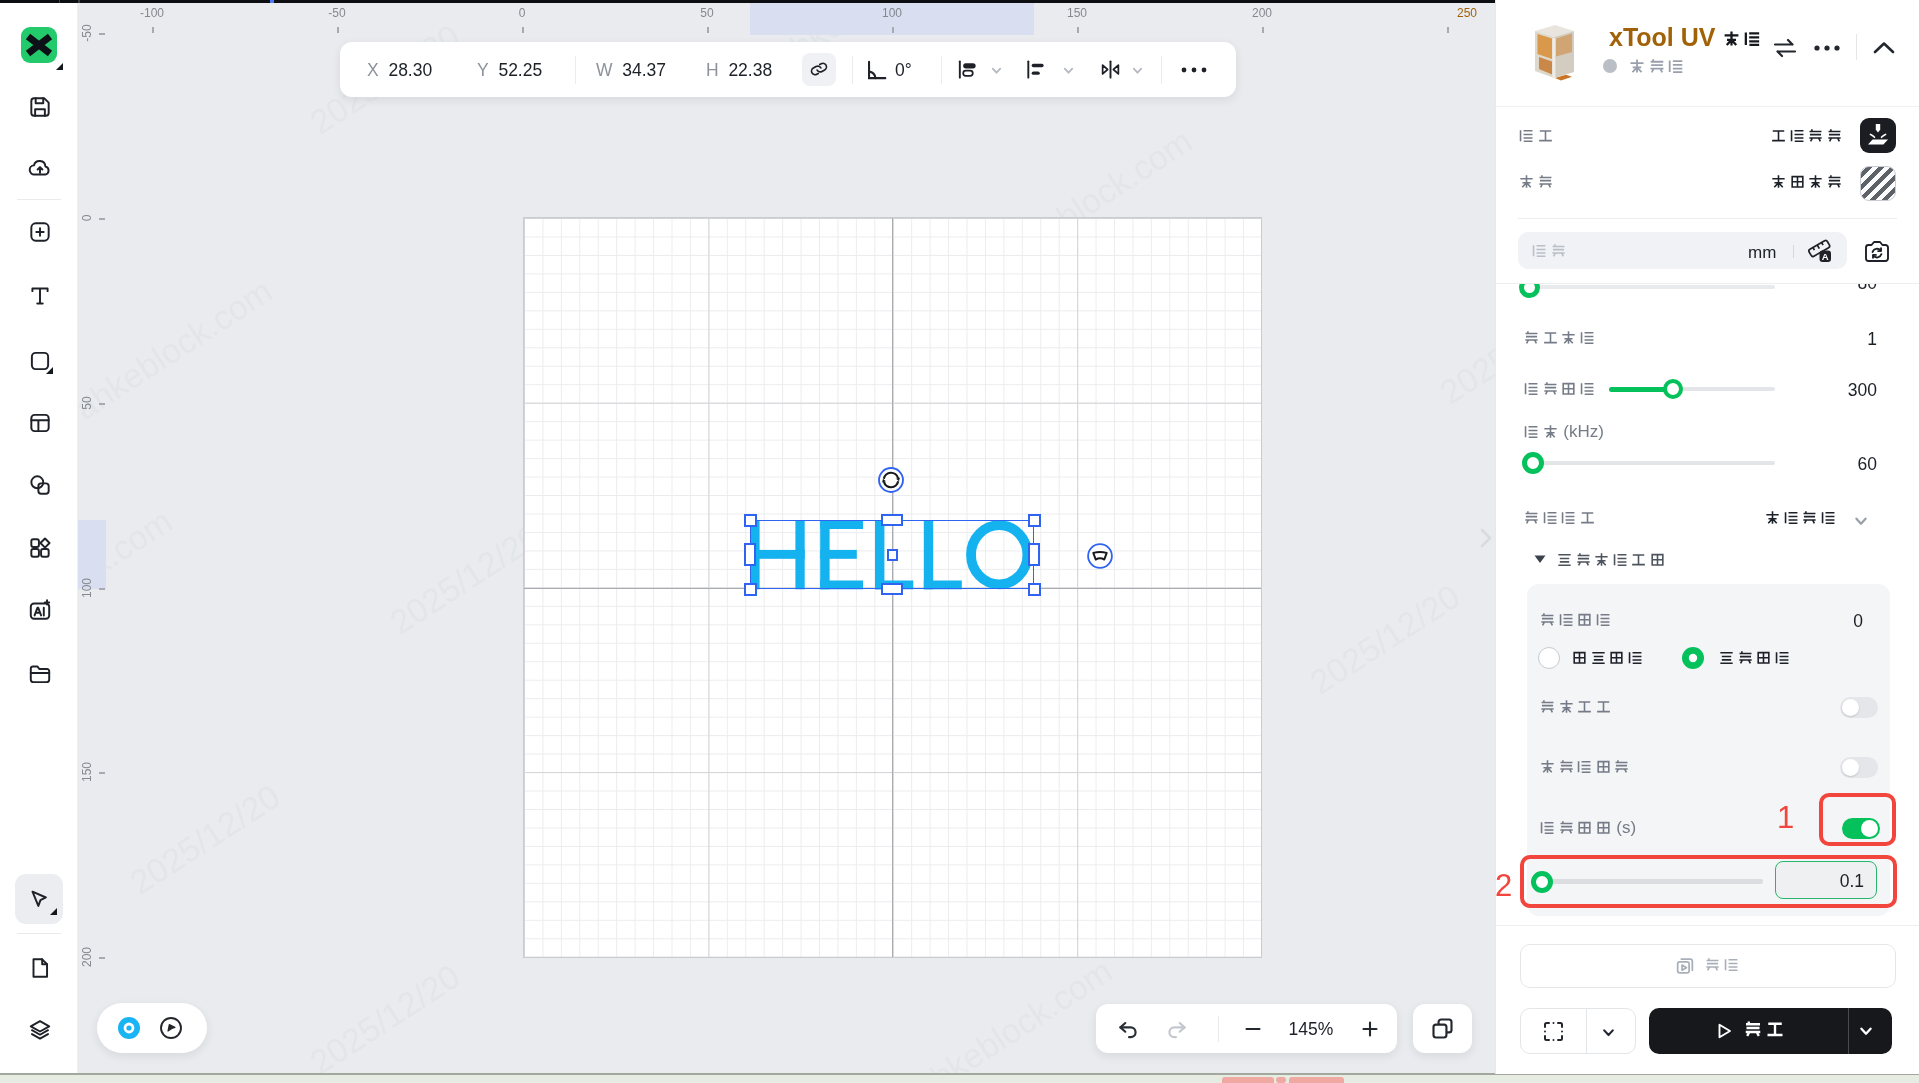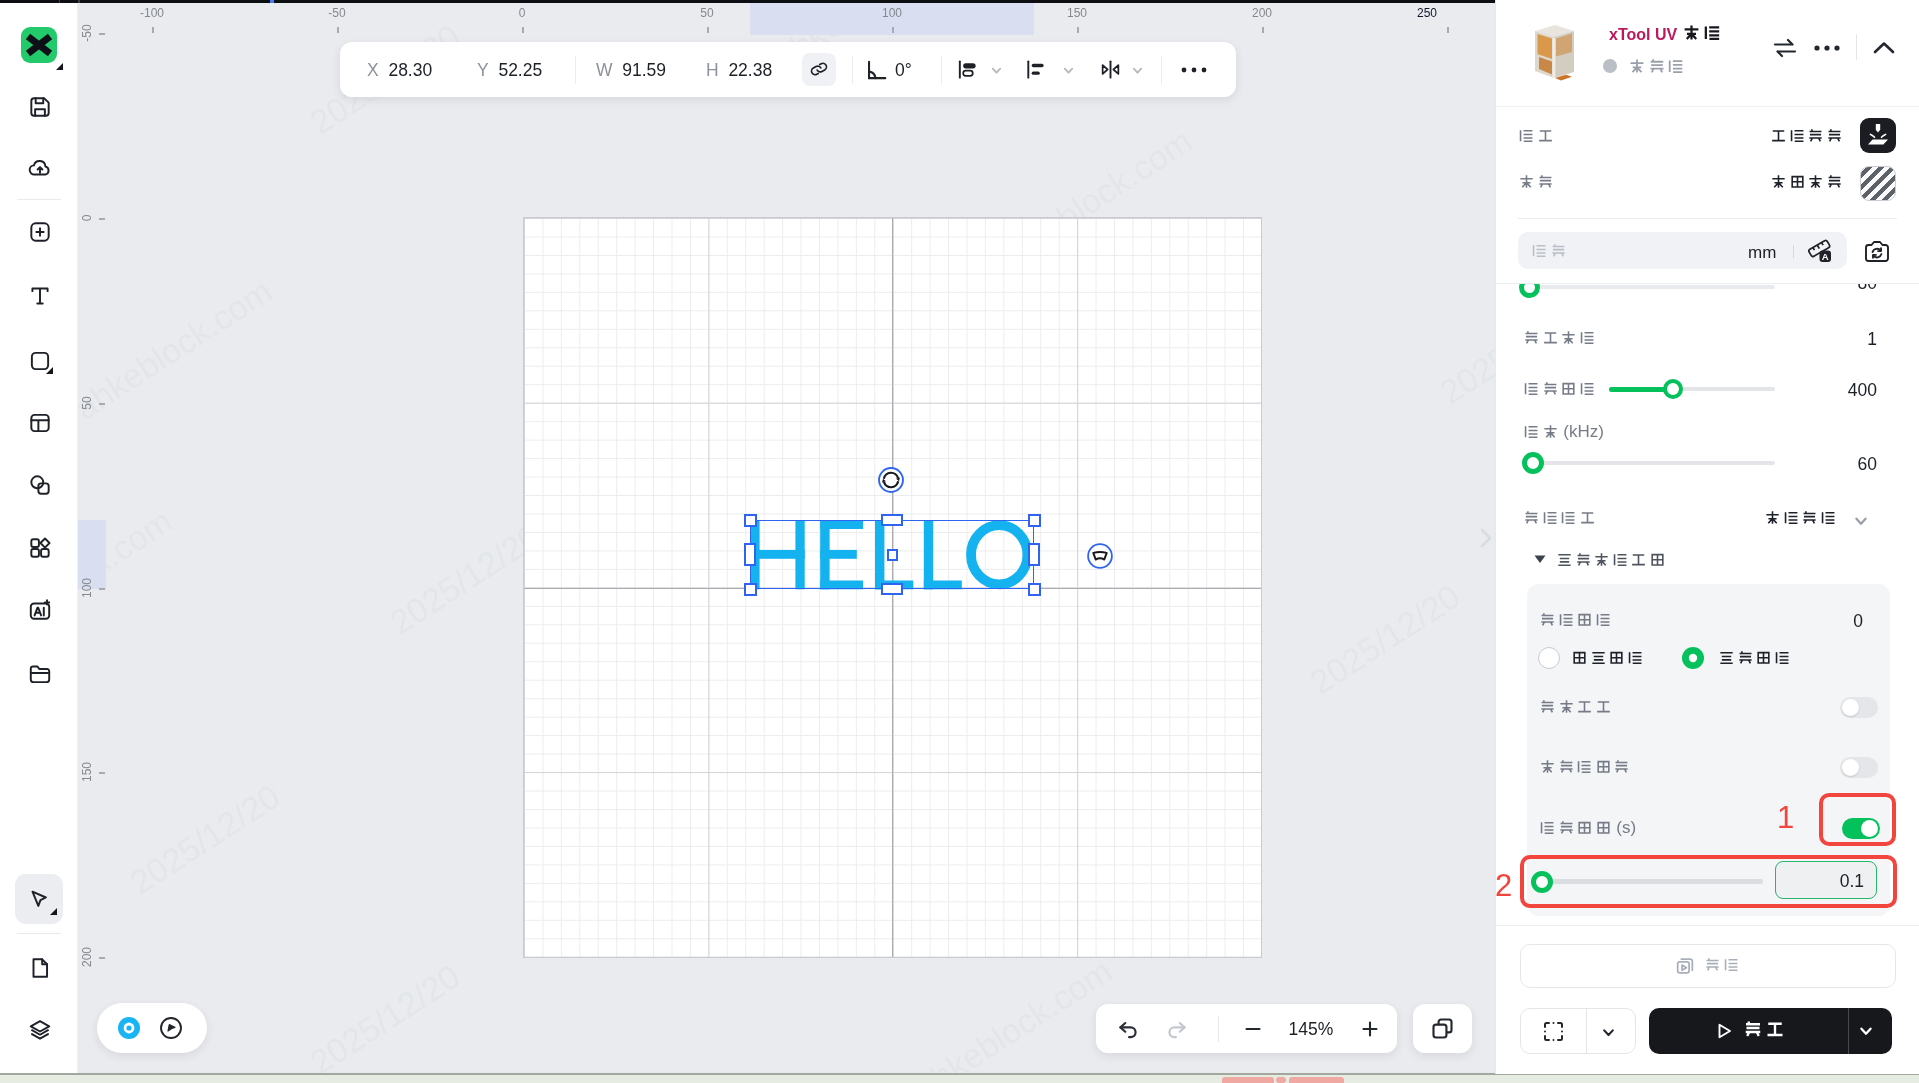--- a/index.html
+++ b/index.html
@@ -50,21 +50,21 @@
 <div class="abs" style="left:492px;top:6px;width:60px;text-align:center;font-size:12px;color:#85898f">0</div>
 <div class="abs" style="left:522px;top:27px;width:1.5px;height:6px;background:#a7abb1"></div>
 <div class="abs" style="left:677px;top:6px;width:60px;text-align:center;font-size:12px;color:#85898f">50</div>
 <div class="abs" style="left:707px;top:27px;width:1.5px;height:6px;background:#a7abb1"></div>
 <div class="abs" style="left:862px;top:6px;width:60px;text-align:center;font-size:12px;color:#85898f">100</div>
 <div class="abs" style="left:892px;top:27px;width:1.5px;height:6px;background:#a7abb1"></div>
 <div class="abs" style="left:1047px;top:6px;width:60px;text-align:center;font-size:12px;color:#85898f">150</div>
 <div class="abs" style="left:1077px;top:27px;width:1.5px;height:6px;background:#a7abb1"></div>
 <div class="abs" style="left:1232px;top:6px;width:60px;text-align:center;font-size:12px;color:#85898f">200</div>
 <div class="abs" style="left:1262px;top:27px;width:1.5px;height:6px;background:#a7abb1"></div>
-<div class="abs" style="left:1417px;top:6px;width:60px;text-align:left;font-size:12px;color:#0f172a">250</div>
+<div class="abs" style="left:1417px;top:6px;width:60px;text-align:right;font-size:12px;color:#a16207">250</div>
 <div class="abs" style="left:1447px;top:27px;width:1.5px;height:6px;background:#a7abb1"></div>
 <div class="abs" style="left:59px;top:24px;width:60px;height:18px;text-align:center;font-size:12px;color:#85898f;transform:rotate(-90deg)">-50</div>
 <div class="abs" style="left:99px;top:33px;width:6px;height:1.5px;background:#a7abb1"></div>
 <div class="abs" style="left:59px;top:209px;width:60px;height:18px;text-align:center;font-size:12px;color:#85898f;transform:rotate(-90deg)">0</div>
 <div class="abs" style="left:99px;top:218px;width:6px;height:1.5px;background:#a7abb1"></div>
 <div class="abs" style="left:59px;top:394px;width:60px;height:18px;text-align:center;font-size:12px;color:#85898f;transform:rotate(-90deg)">50</div>
 <div class="abs" style="left:99px;top:403px;width:6px;height:1.5px;background:#a7abb1"></div>
 <div class="abs" style="left:59px;top:579px;width:60px;height:18px;text-align:center;font-size:12px;color:#85898f;transform:rotate(-90deg)">100</div>
 <div class="abs" style="left:99px;top:588px;width:6px;height:1.5px;background:#a7abb1"></div>
 <div class="abs" style="left:59px;top:763px;width:60px;height:18px;text-align:center;font-size:12px;color:#85898f;transform:rotate(-90deg)">150</div>
@@ -171,21 +171,21 @@
     <path d="M14 4v4.5H18.5"></path>
   </svg>
 <svg class="abs" style="left:27px;top:1017px" width="26" height="26" viewBox="0 0 24 24" fill="none" stroke="#1e2228" stroke-width="1.8" stroke-linecap="round" stroke-linejoin="round">
     <path d="M12 3.8 20.5 8.6 12 13.4 3.5 8.6z"></path>
     <path d="M4.6 12.2 12 16.4l7.4-4.2M4.6 15.8 12 20l7.4-4.2"></path>
   </svg>
 <div class="abs card" style="left:340px;top:42px;width:896px;height:55px"></div>
 <div class="abs" style="left:367px;top:60px;font-size:17.5px;color:#8d929b">X&nbsp;&nbsp;<span class="num">28.30</span></div>
 <div class="abs" style="left:477px;top:60px;font-size:17.5px;color:#8d929b">Y&nbsp;&nbsp;<span class="num">52.25</span></div>
 <div class="abs" style="left:575px;top:56px;width:1px;height:28px;background:#ececee"></div>
-<div class="abs" style="left:596px;top:60px;font-size:17.5px;color:#8d929b">W&nbsp;&nbsp;<span class="num">91.59</span></div>
+<div class="abs" style="left:596px;top:60px;font-size:17.5px;color:#8d929b">W&nbsp;&nbsp;<span class="num">34.37</span></div>
 <div class="abs" style="left:706px;top:60px;font-size:17.5px;color:#8d929b">H&nbsp;&nbsp;<span class="num">22.38</span></div>
 <div class="abs" style="left:802px;top:53px;width:34px;height:33px;border-radius:8px;background:#f0f1f4"></div>
 <svg class="abs" style="left:809px;top:59px" width="20" height="20" viewBox="0 0 24 24" fill="none" stroke="#1e2228" stroke-width="2" stroke-linecap="round">
 <path d="M10.2 13.8a4.2 4.2 0 0 0 6 0l2.6-2.6a4.2 4.2 0 1 0-6-6l-1.4 1.4" transform="rotate(16 12 12)"></path>
 <path d="M13.8 10.2a4.2 4.2 0 0 0-6 0l-2.6 2.6a4.2 4.2 0 1 0 6 6l1.4-1.4" transform="rotate(16 12 12)"></path>
 </svg>
 <div class="abs" style="left:852px;top:56px;width:1px;height:28px;background:#ececee"></div>
 <svg class="abs" style="left:862px;top:57px" width="26" height="26" viewBox="0 0 24 24" fill="none" stroke="#1e2228" stroke-width="1.9" stroke-linecap="round">
 <path d="M6.5 4.5v15h15"></path>
     <path d="M12.5 19.5a7 7 0 0 0-6-6"></path>
@@ -270,21 +270,21 @@
 <svg class="abs" style="left:1529px;top:21px" width="50" height="62" viewBox="0 0 50 62">
 <polygon points="6,10 26,4 45,10 25,16" fill="#e9e5de"></polygon>
 <polygon points="6,10 25,16 25,57 6,50" fill="#ddd7cc"></polygon>
 <polygon points="25,16 45,10 45,51 25,57" fill="#d3ccc0"></polygon>
 <polygon points="8.5,13 23,17.5 23,38 8.5,33" fill="#d88d33" opacity=".85"></polygon>
 <polygon points="10,36 23,40.5 23,53.5 10,48" fill="#c57427" opacity=".8"></polygon>
 <polygon points="27,17.5 43,12.5 43,31 27,35.5" fill="#cf7c28" opacity=".5"></polygon>
 <polygon points="26,57 37,53.8 43,55.8 32,59.5" fill="#c97426"></polygon>
 <rect x="23.4" y="17" width="3" height="40" fill="#efece6"></rect>
 </svg>
-<div class="abs" style="left:1609px;top:23px;font-size:16px;font-weight:700;color:#be185d">xTool UV <svg width="19" height="19" viewBox="0 0 16 16" style="vertical-align:-2px;">
+<div class="abs" style="left:1609px;top:23px;font-size:25px;font-weight:700;color:#a16207">xTool UV <svg width="19" height="19" viewBox="0 0 16 16" style="vertical-align:-2px;">
       <path d="M8 2.2V13.8M2.2 5.4H13.8M4.2 9.2H11.8M7.4 9.8 4 13.4M8.6 9.8 12 13.4" stroke="#16181d" stroke-width="1.9" fill="none"></path>
     </svg><svg width="19" height="19" viewBox="0 0 16 16" style="vertical-align:-2px;margin-left:2px;">
       <path d="M2.4 3V13.4M5.2 3.6H13.6M5.2 7H13.6M5.2 10.4H13.6M5.4 13.4H13.6" stroke="#16181d" stroke-width="1.9" fill="none"></path>
     </svg></div>
 <div class="abs" style="left:1603px;top:59px;width:14px;height:14px;border-radius:50%;background:#b9bfc4"></div>
 <div class="abs" style="left:1628px;top:57px"><svg width="18" height="18" viewBox="0 0 16 16" style="vertical-align:-2.5px;">
       <path d="M8 2.2V13.8M2.2 5.4H13.8M4.2 9.2H11.8M7.4 9.8 4 13.4M8.6 9.8 12 13.4" stroke="#9aa0ab" stroke-width="1.6" fill="none"></path>
     </svg><svg width="18" height="18" viewBox="0 0 16 16" style="vertical-align:-2.5px;margin-left:1.5px;">
       <path d="M2.4 4.2H13.6M4.6 2V4.2M2.8 7.2H13.2M2.2 10.4H13.8M5 10.4 3.4 13.6M11 10.4 12.6 13.6" stroke="#9aa0ab" stroke-width="1.6" fill="none"></path>
     </svg><svg width="18" height="18" viewBox="0 0 16 16" style="vertical-align:-2.5px;margin-left:1.5px;">
@@ -383,21 +383,21 @@
     </svg><svg width="17" height="17" viewBox="0 0 16 16" style="vertical-align:-2.5px;margin-left:1.5px;">
       <path d="M2.4 4.2H13.6M4.6 2V4.2M2.8 7.2H13.2M2.2 10.4H13.8M5 10.4 3.4 13.6M11 10.4 12.6 13.6" stroke="#767c87" stroke-width="1.5" fill="none"></path>
     </svg><svg width="17" height="17" viewBox="0 0 16 16" style="vertical-align:-2.5px;margin-left:1.5px;">
       <path d="M3 3.4H13V13.2H3ZM8 3.4V13.2M3 8.3H13" stroke="#767c87" stroke-width="1.5" fill="none"></path>
     </svg><svg width="17" height="17" viewBox="0 0 16 16" style="vertical-align:-2.5px;margin-left:1.5px;">
       <path d="M2.4 3V13.4M5.2 3.6H13.6M5.2 7H13.6M5.2 10.4H13.6M5.4 13.4H13.6" stroke="#767c87" stroke-width="1.5" fill="none"></path>
     </svg></div>
 <div class="abs" style="left:1609px;top:387px;width:166px;height:4px;border-radius:2px;background:#e3e5e9"></div>
 <div class="abs" style="left:1609px;top:386.5px;width:64px;height:5px;border-radius:2.5px;background:#04c15c"></div>
 <div class="abs" style="left:1663px;top:379px;width:20px;height:20px;border-radius:50%;background:#fff;border:4.5px solid #04c15c"></div>
-<div class="abs num" style="left:1497px;top:380px;width:380px;text-align:right;font-size:17.5px">400</div>
+<div class="abs num" style="left:1497px;top:380px;width:380px;text-align:right;font-size:17.5px">300</div>
 <div class="abs" style="left:1523px;top:422px"><svg width="17" height="17" viewBox="0 0 16 16" style="vertical-align:-2.5px;">
       <path d="M2.4 3V13.4M5.2 3.6H13.6M5.2 7H13.6M5.2 10.4H13.6M5.4 13.4H13.6" stroke="#767c87" stroke-width="1.5" fill="none"></path>
     </svg><svg width="17" height="17" viewBox="0 0 16 16" style="vertical-align:-2.5px;margin-left:1.5px;">
       <path d="M8 2.2V13.8M2.2 5.4H13.8M4.2 9.2H11.8M7.4 9.8 4 13.4M8.6 9.8 12 13.4" stroke="#767c87" stroke-width="1.5" fill="none"></path>
     </svg><span style="color:#767c87;font-size:17px">&nbsp;(kHz)</span></div>
 <div class="abs" style="left:1531px;top:461px;width:244px;height:4px;border-radius:2px;background:#e3e5e9"></div>
 <div class="abs" style="left:1522px;top:452px;width:22px;height:22px;border-radius:50%;background:#fff;border:5px solid #04c15c"></div>
 <div class="abs num" style="left:1497px;top:454px;width:380px;text-align:right;font-size:17.5px">60</div>
 <div class="abs" style="left:1523px;top:509px"><svg width="17" height="17" viewBox="0 0 16 16" style="vertical-align:-2.5px;">
       <path d="M2.4 4.2H13.6M4.6 2V4.2M2.8 7.2H13.2M2.2 10.4H13.8M5 10.4 3.4 13.6M11 10.4 12.6 13.6" stroke="#767c87" stroke-width="1.5" fill="none"></path>

